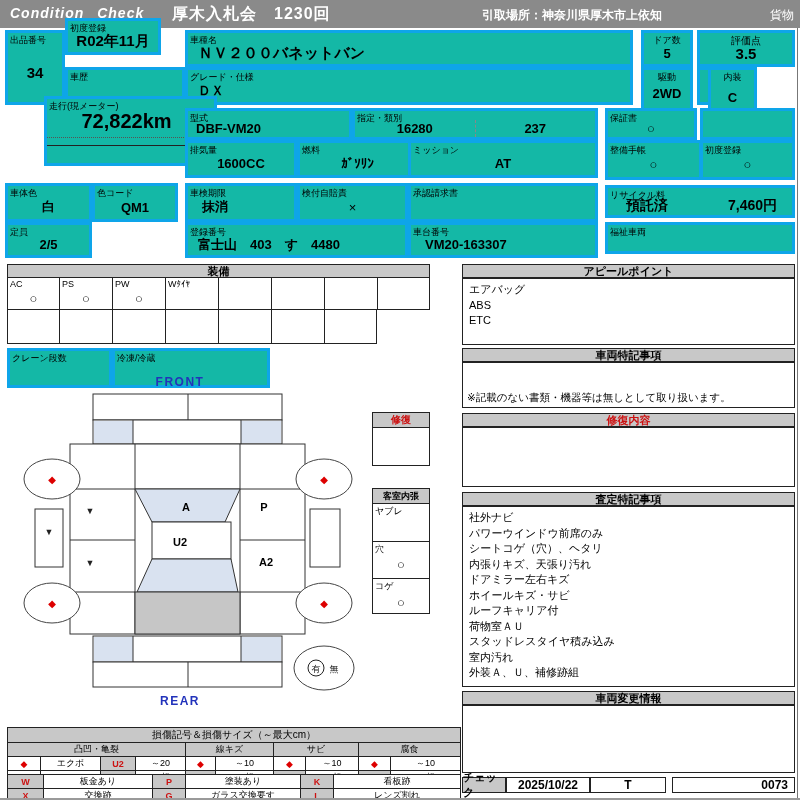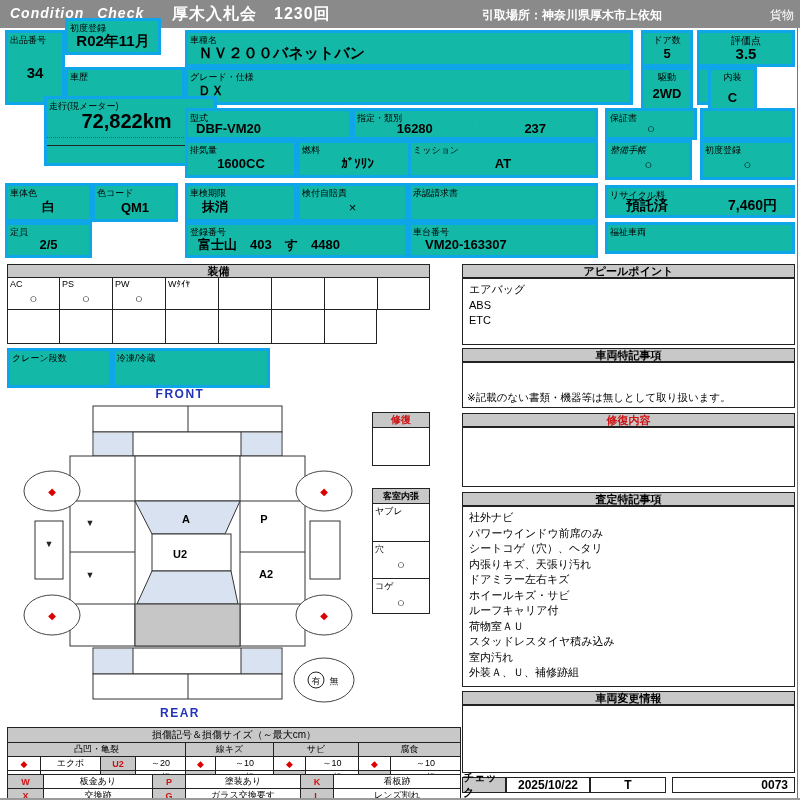--- a/index.html
+++ b/index.html
@@ -157,21 +157,21 @@
   <div class="fbox" style="left:408px;top:140px;width:190px;height:38px;">
     <span class="flabel">ミッション</span>
     <div class="fvalue">AT</div>
   </div>
 
   <div class="fbox" style="left:605px;top:108px;width:92px;height:32px;">
     <span class="flabel">保証書</span>
     <div class="fvalue" style="font-weight:normal;">○</div>
   </div>
   <div class="fbox" style="left:700px;top:108px;width:95px;height:32px;"></div>
-  <div class="fbox" style="left:605px;top:140px;width:87px;height:40px;font-style:italic;">
+  <div class="fbox" style="left:605px;top:140px;width:97px;height:40px;">
     <span class="flabel">整備手帳</span>
     <div class="fvalue" style="font-weight:normal;">○</div>
   </div>
   <div class="fbox" style="left:700px;top:140px;width:95px;height:40px;">
     <span class="flabel">初度登録</span>
     <div class="fvalue" style="font-weight:normal;">○</div>
   </div>
   <div class="fbox" style="left:605px;top:185px;width:190px;height:33px;">
     <span class="flabel">リサイクル料</span>
     <div class="recycle-row">
@@ -278,21 +278,21 @@
     <div class="minirow" style="height:36px;">
       <span class="flabel">穴</span>
       <div class="fvalue" style="font-weight:normal;">○</div>
     </div>
     <div class="minirow" style="height:37px;">
       <span class="flabel">コゲ</span>
       <div class="fvalue" style="font-weight:normal;">○</div>
     </div>
   </div>
 
-  <div style="position:absolute;left:8px;top:386px;width:352px;height:335px;text-decoration:underline;">
+  <div style="position:absolute;left:8px;top:374px;width:352px;height:335px;text-decoration:underline;">
     <svg width="352" height="335" viewBox="0 0 352 335">
       <text x="172" y="12" text-anchor="middle" font-size="12" font-weight="bold" letter-spacing="1.5" fill="#2233bb">FRONT</text>
 
       <rect x="85" y="20" width="189" height="26" fill="#fff" stroke="#333"></rect>
       <line x1="180" y1="20" x2="180" y2="46" stroke="#333"></line>
 
       <rect x="85" y="46" width="189" height="24" fill="#fff" stroke="#333"></rect>
       <rect x="86" y="47" width="39" height="22" fill="#d9e2f0"></rect>
       <rect x="233" y="47" width="40" height="22" fill="#d9e2f0"></rect>
       <line x1="125" y1="46" x2="125" y2="70" stroke="#333"></line>

